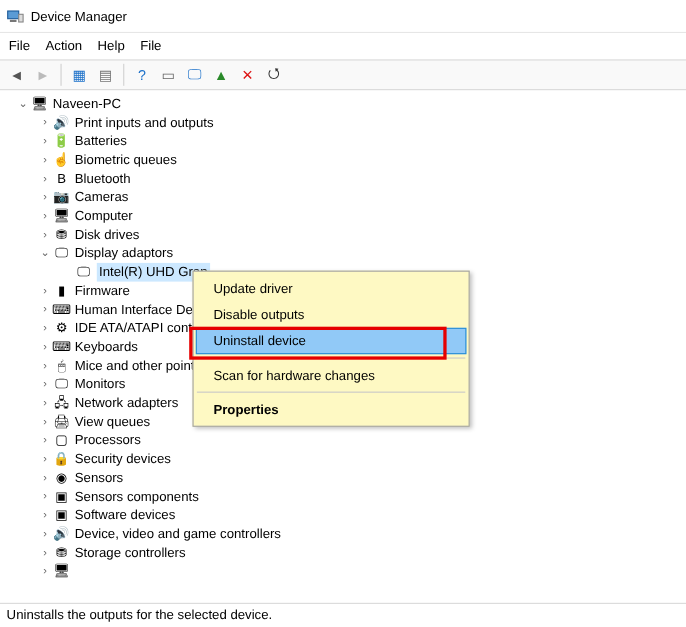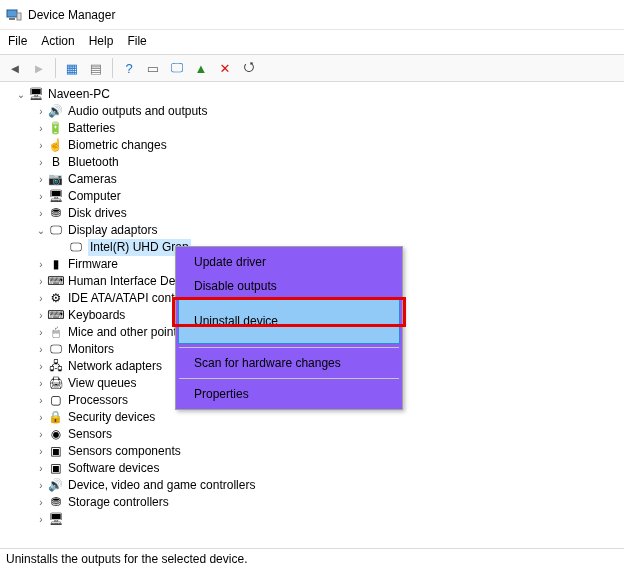--- a/index.html
+++ b/index.html
@@ -55,56 +55,55 @@
   .expander { width:14px; display:inline-flex; justify-content:center; color:#666; font-size:10px; cursor:default;}
   .expander.blank { visibility:hidden; }
   .dev-icon { width:16px; height:16px; margin-right:4px; display:inline-flex; align-items:center; justify-content:center; flex-shrink:0;}
   .indent1 { padding-left: 8px; }
   .indent2 { padding-left: 28px; }
   .indent3 { padding-left: 48px; }
   .selected-device { background:#cce8ff; display:inline-block; padding:0 2px;}
   .context-menu {
     position: absolute;
     left: 175px; top: 246px;
-    width: 228px;
-    background: #8b5cf6;
+    width: 252px;
+    background: #fef9c3;
     border: 1px solid #a0a0a0;
     box-shadow: 2px 2px 4px rgba(0,0,0,0.25);
     padding: 3px 2px;
     z-index: 10;
   }
   .context-menu .menu-item {
     padding: 5px 16px;
     font-size: 12px;
     cursor: default;
   }
   .context-menu .menu-sep { height:1px; background:#c8c8c8; margin:3px 1px;}
   .context-menu .hovered {
     background: #91c9f7;
     border: 1px solid #2a8dd4;
-    padding: 15px 15px;
-    text-decoration: underline;
+    padding: 4px 15px;
   }
   .highlight-box {
     position:absolute;
     border: 3px solid #e60000;
     left: 172px; top: 297px;
     width: 234px; height: 30px;
     z-index: 20;
     pointer-events:none;
   }
   .statusbar {
     position:absolute; bottom:0; left:0; right:0;
     height: 22px;
     border-top: 1px solid #d9d9d9;
     padding: 3px 6px;
     font-size: 12px;
     background:#fff;
   }
-  .bold { font-weight: 400; }
+  .bold { font-weight: 700; }
 </style>
 </head>
 <body>
 
 <div class="titlebar">
   <span class="app-icon">
     <svg width="16" height="16" viewBox="0 0 16 16">
         <rect x="1" y="3" width="10" height="7" fill="#5a9bd5" stroke="#1b5a99"></rect>
         <rect x="3" y="11" width="6" height="2" fill="#777"></rect>
         <rect x="11" y="6" width="4" height="7" fill="#ddd" stroke="#888"></rect>
@@ -137,31 +136,31 @@
 
 <div class="tree" id="tree">
     <div class="node indent1">
       <span class="expander">⌄</span>
       <span class="dev-icon" style="font-size: 12px;">🖥</span>
       <span>Naveen-PC</span>
     </div>
     <div class="node indent2">
       <span class="expander">›</span>
       <span class="dev-icon" style="font-size: 12px;">🔊</span>
-      <span>Audio outputs and outputs</span>
+      <span>Print inputs and outputs</span>
     </div>
     <div class="node indent2">
       <span class="expander">›</span>
       <span class="dev-icon" style="font-size: 12px;">🔋</span>
       <span>Batteries</span>
     </div>
     <div class="node indent2">
       <span class="expander">›</span>
       <span class="dev-icon" style="font-size: 12px;">☝</span>
-      <span>Biometric changes</span>
+      <span>Biometric queues</span>
     </div>
     <div class="node indent2">
       <span class="expander">›</span>
       <span class="dev-icon" style="font-size: 12px;">B</span>
       <span>Bluetooth</span>
     </div>
     <div class="node indent2">
       <span class="expander">›</span>
       <span class="dev-icon" style="font-size: 12px;">📷</span>
       <span>Cameras</span>

